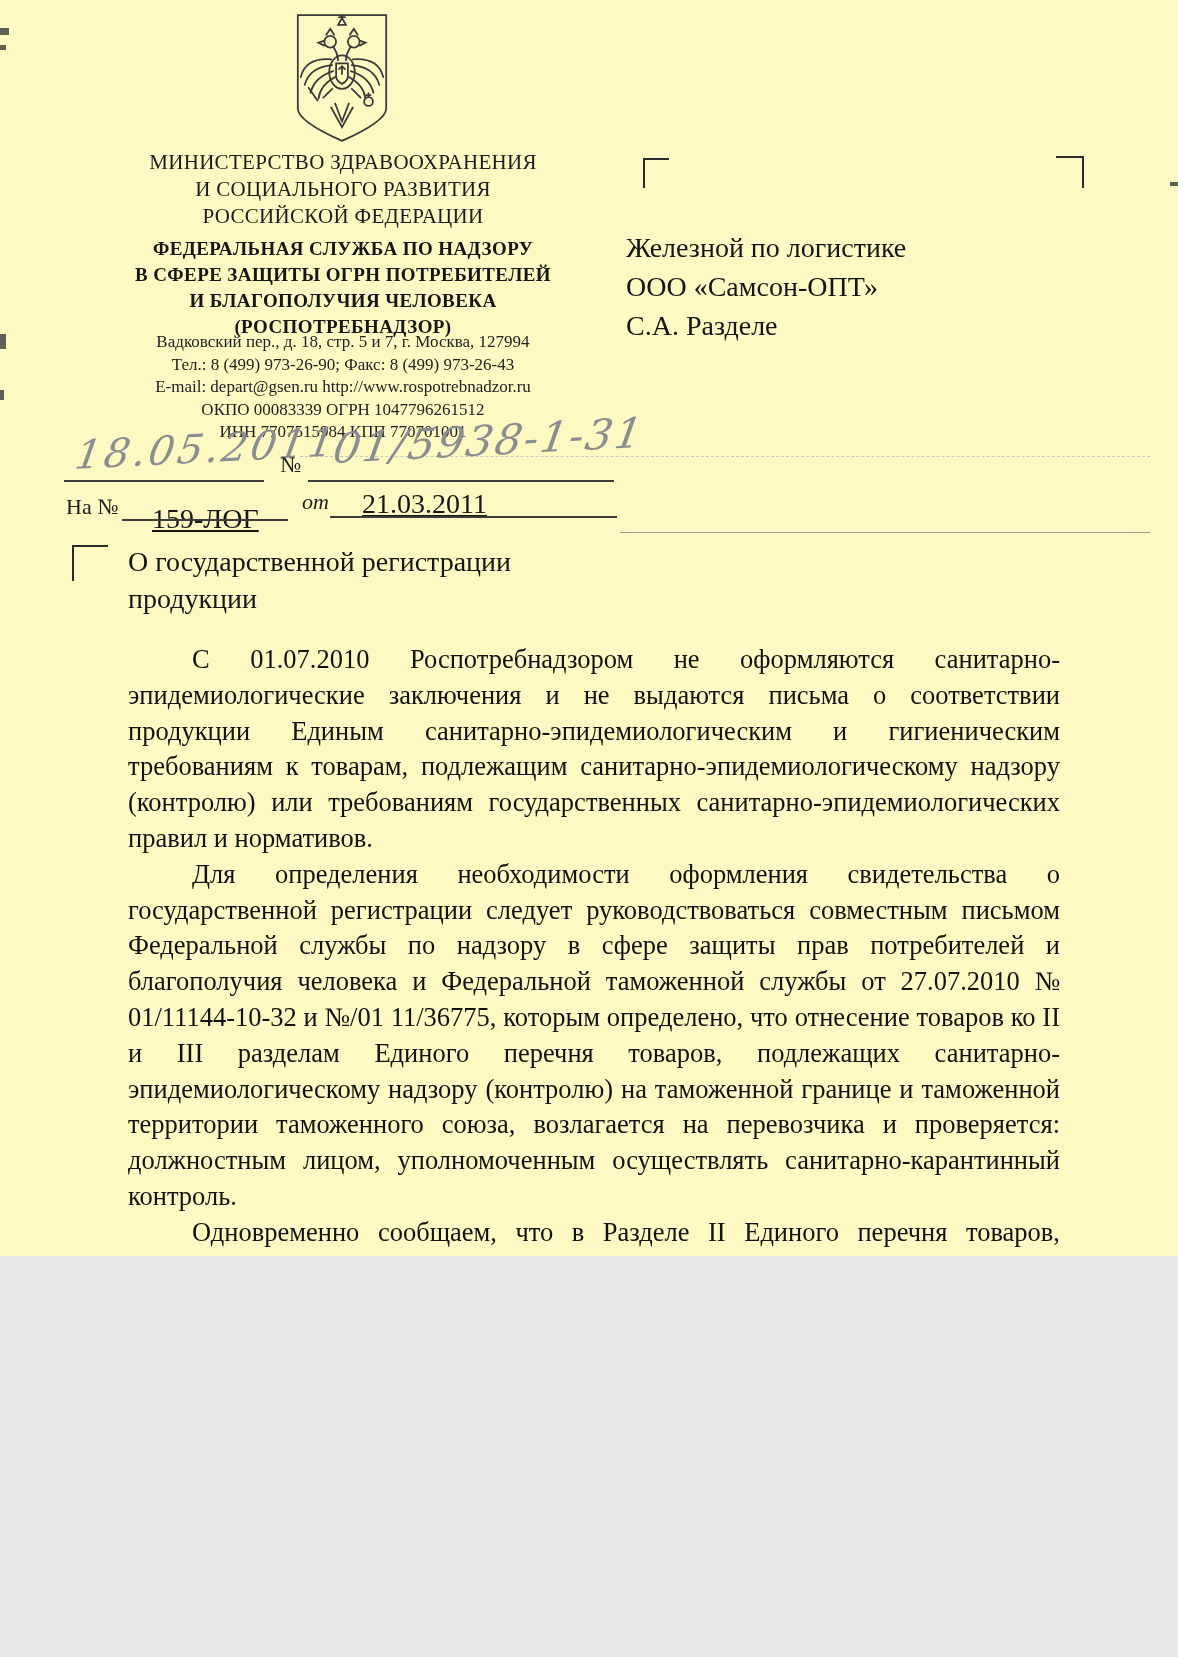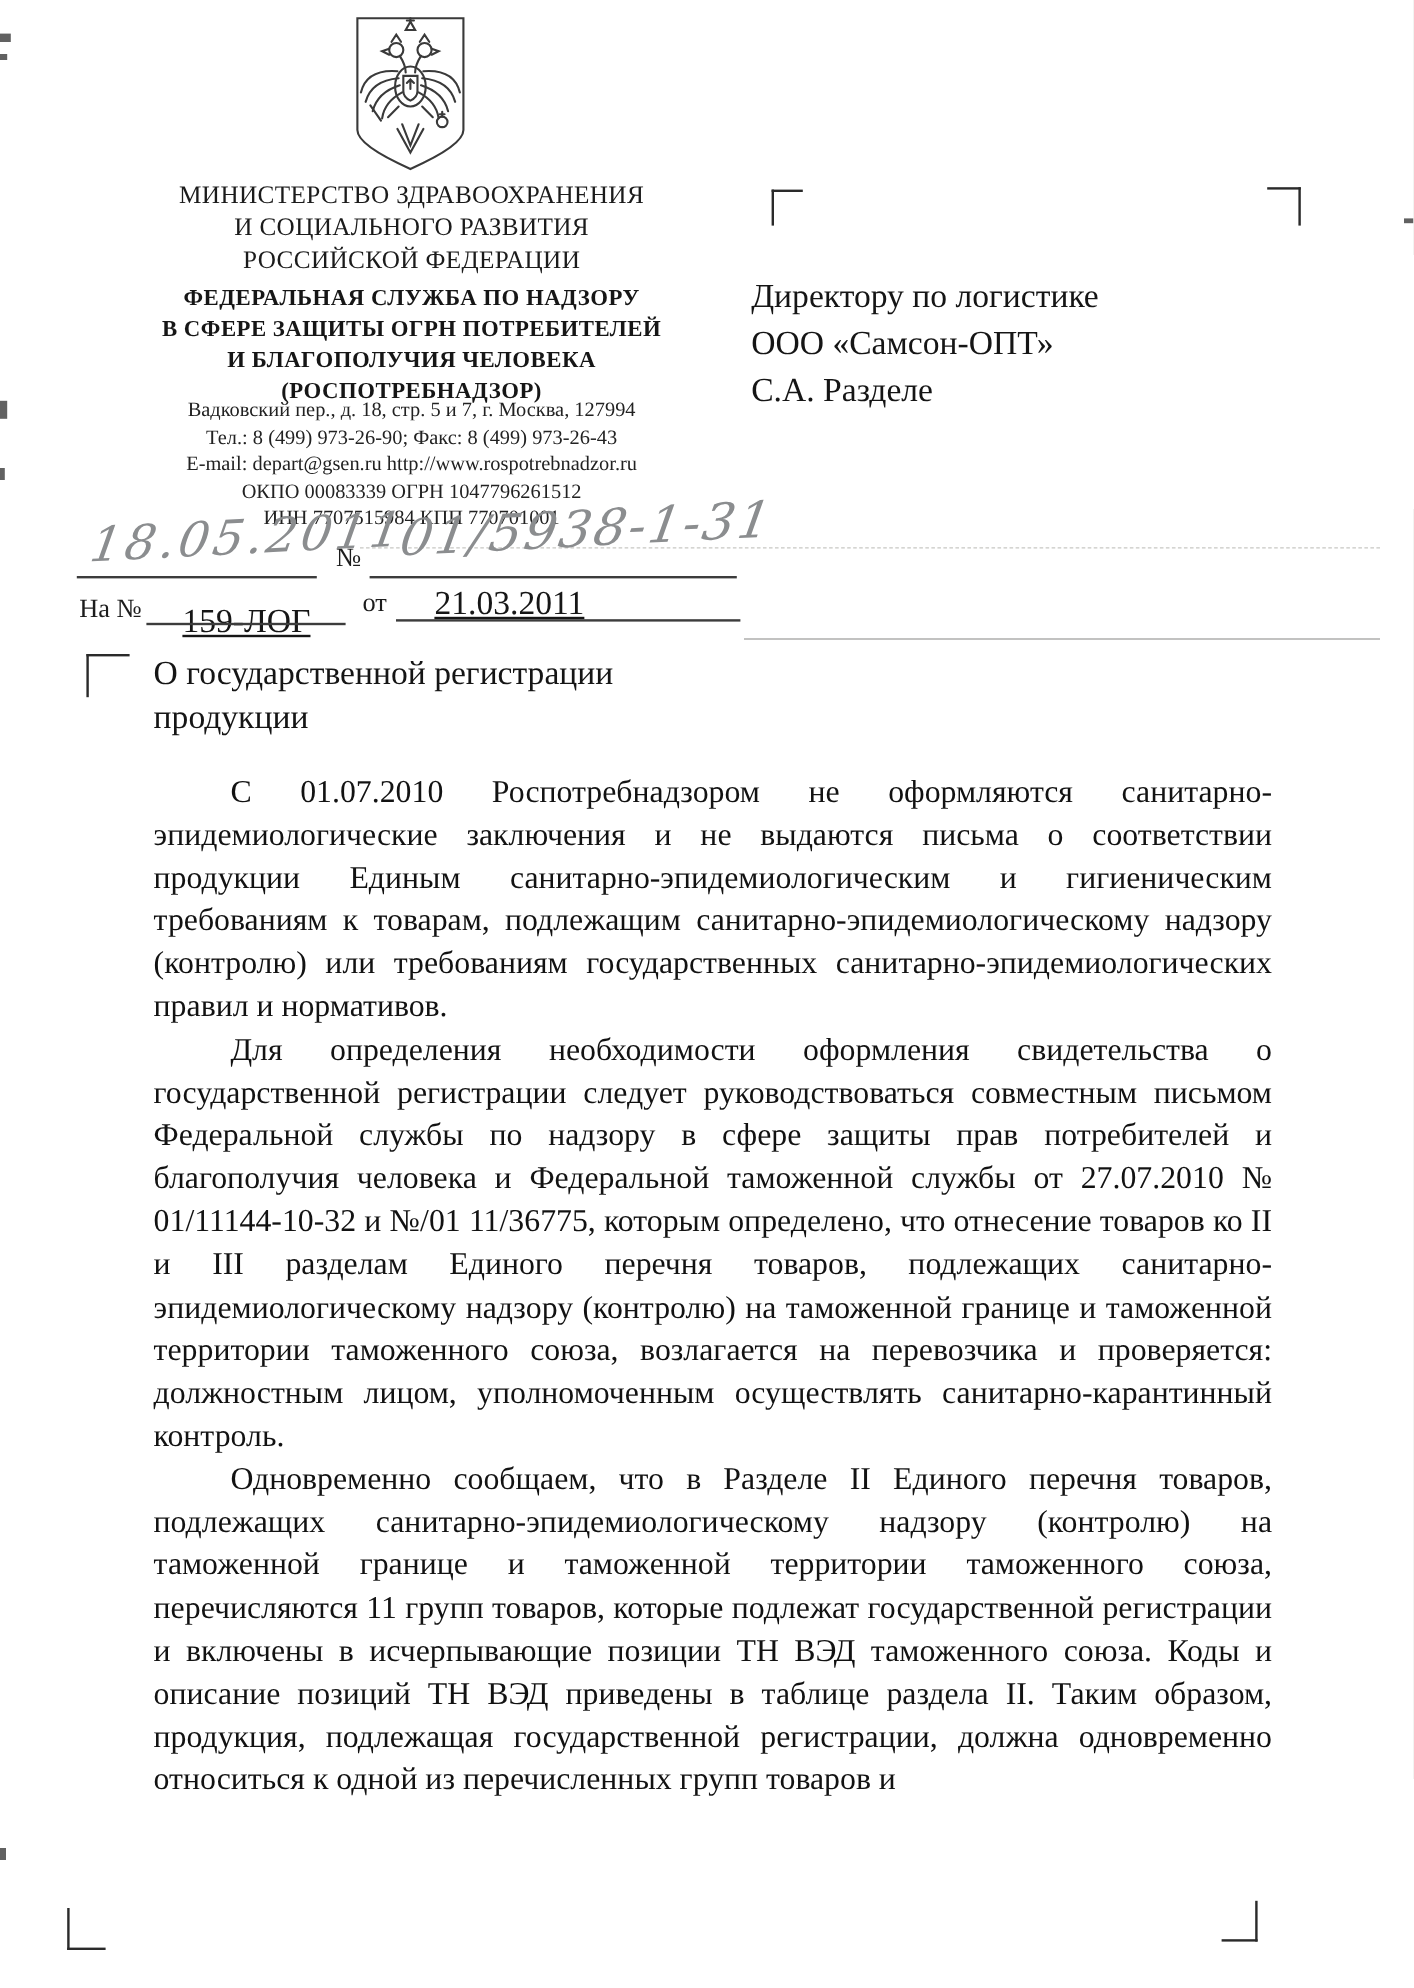--- a/index.html
+++ b/index.html
@@ -1,20 +1,20 @@
 <!DOCTYPE html>
 <html lang="ru"><head>
 <meta charset="utf-8">
 <style>
   html,body{margin:0;padding:0;background:#e8e8e6;}
   .page{
     position:relative;
-    width:1178px;height:1657px;
+    width:1178px;height:1256px;
     margin:0 auto;
-    background:#ffffff;
+    background:#fef9c3;
     overflow:hidden;
     font-family:"Liberation Serif","DejaVu Serif",serif;
     color:#141414;
   }
   
   .emblem{position:absolute;left:288px;top:10px;width:108px;height:136px;}
   .ministry{
     position:absolute;left:85px;top:149px;width:516px;
     text-align:center;font-size:21px;line-height:27px;letter-spacing:.3px;color:#1b1b1b;
   }
@@ -105,36 +105,36 @@
 
   <div class="contact">
     <div>Вадковский пер., д. 18, стр. 5 и 7,  г. Москва, 127994</div>
     <div>Тел.: 8 (499) 973-26-90; Факс: 8 (499) 973-26-43</div>
     <div>E-mail: depart@gsen.ru  http://www.rospotrebnadzor.ru</div>
     <div>ОКПО 00083339  ОГРН 1047796261512</div>
     <div>ИНН 7707515984  КПП 770701001</div>
   </div>
 
   <div class="recipient">
-    <div>Директору по логистике</div>
+    <div>Железной по логистике</div>
     <div>ООО «Самсон-ОПТ»</div>
     <div>С.А. Разделе</div>
   </div>
 
   <div class="dashed-faint" style="left:300px;top:456px;width:850px;"></div>
   <div class="hand hand-date">18.05.2011</div>
   <div class="rline" style="left:64px;top:480px;width:200px;"></div>
   <div class="ref-label" style="left:280px;top:452px;">№</div>
   <div class="hand hand-number">01/5938-1-31</div>
   <div class="rline" style="left:308px;top:480px;width:306px;"></div>
 
   <div class="ref-label" style="left:66px;top:494px;">На №</div>
   <div class="typed" style="left:152px;top:503px;">159-ЛОГ</div>
   <div class="rline" style="left:122px;top:519px;width:166px;"></div>
-  <div class="ref-label" style="left:302px;top:489px;">от</div>
+  <div class="ref-label" style="left:302px;top:489px;font-style:italic;">от</div>
   <div class="typed" style="left:362px;top:472px;margin-top:16px;">21.03.2011</div>
   <div class="rline" style="left:330px;top:516px;width:287px;"></div>
   <div class="rline-light" style="left:620px;top:532px;width:530px;"></div>
 
   <div class="subject">
     <div>О государственной регистрации</div>
     <div>продукции</div>
   </div>
 
   <div class="body-text">

